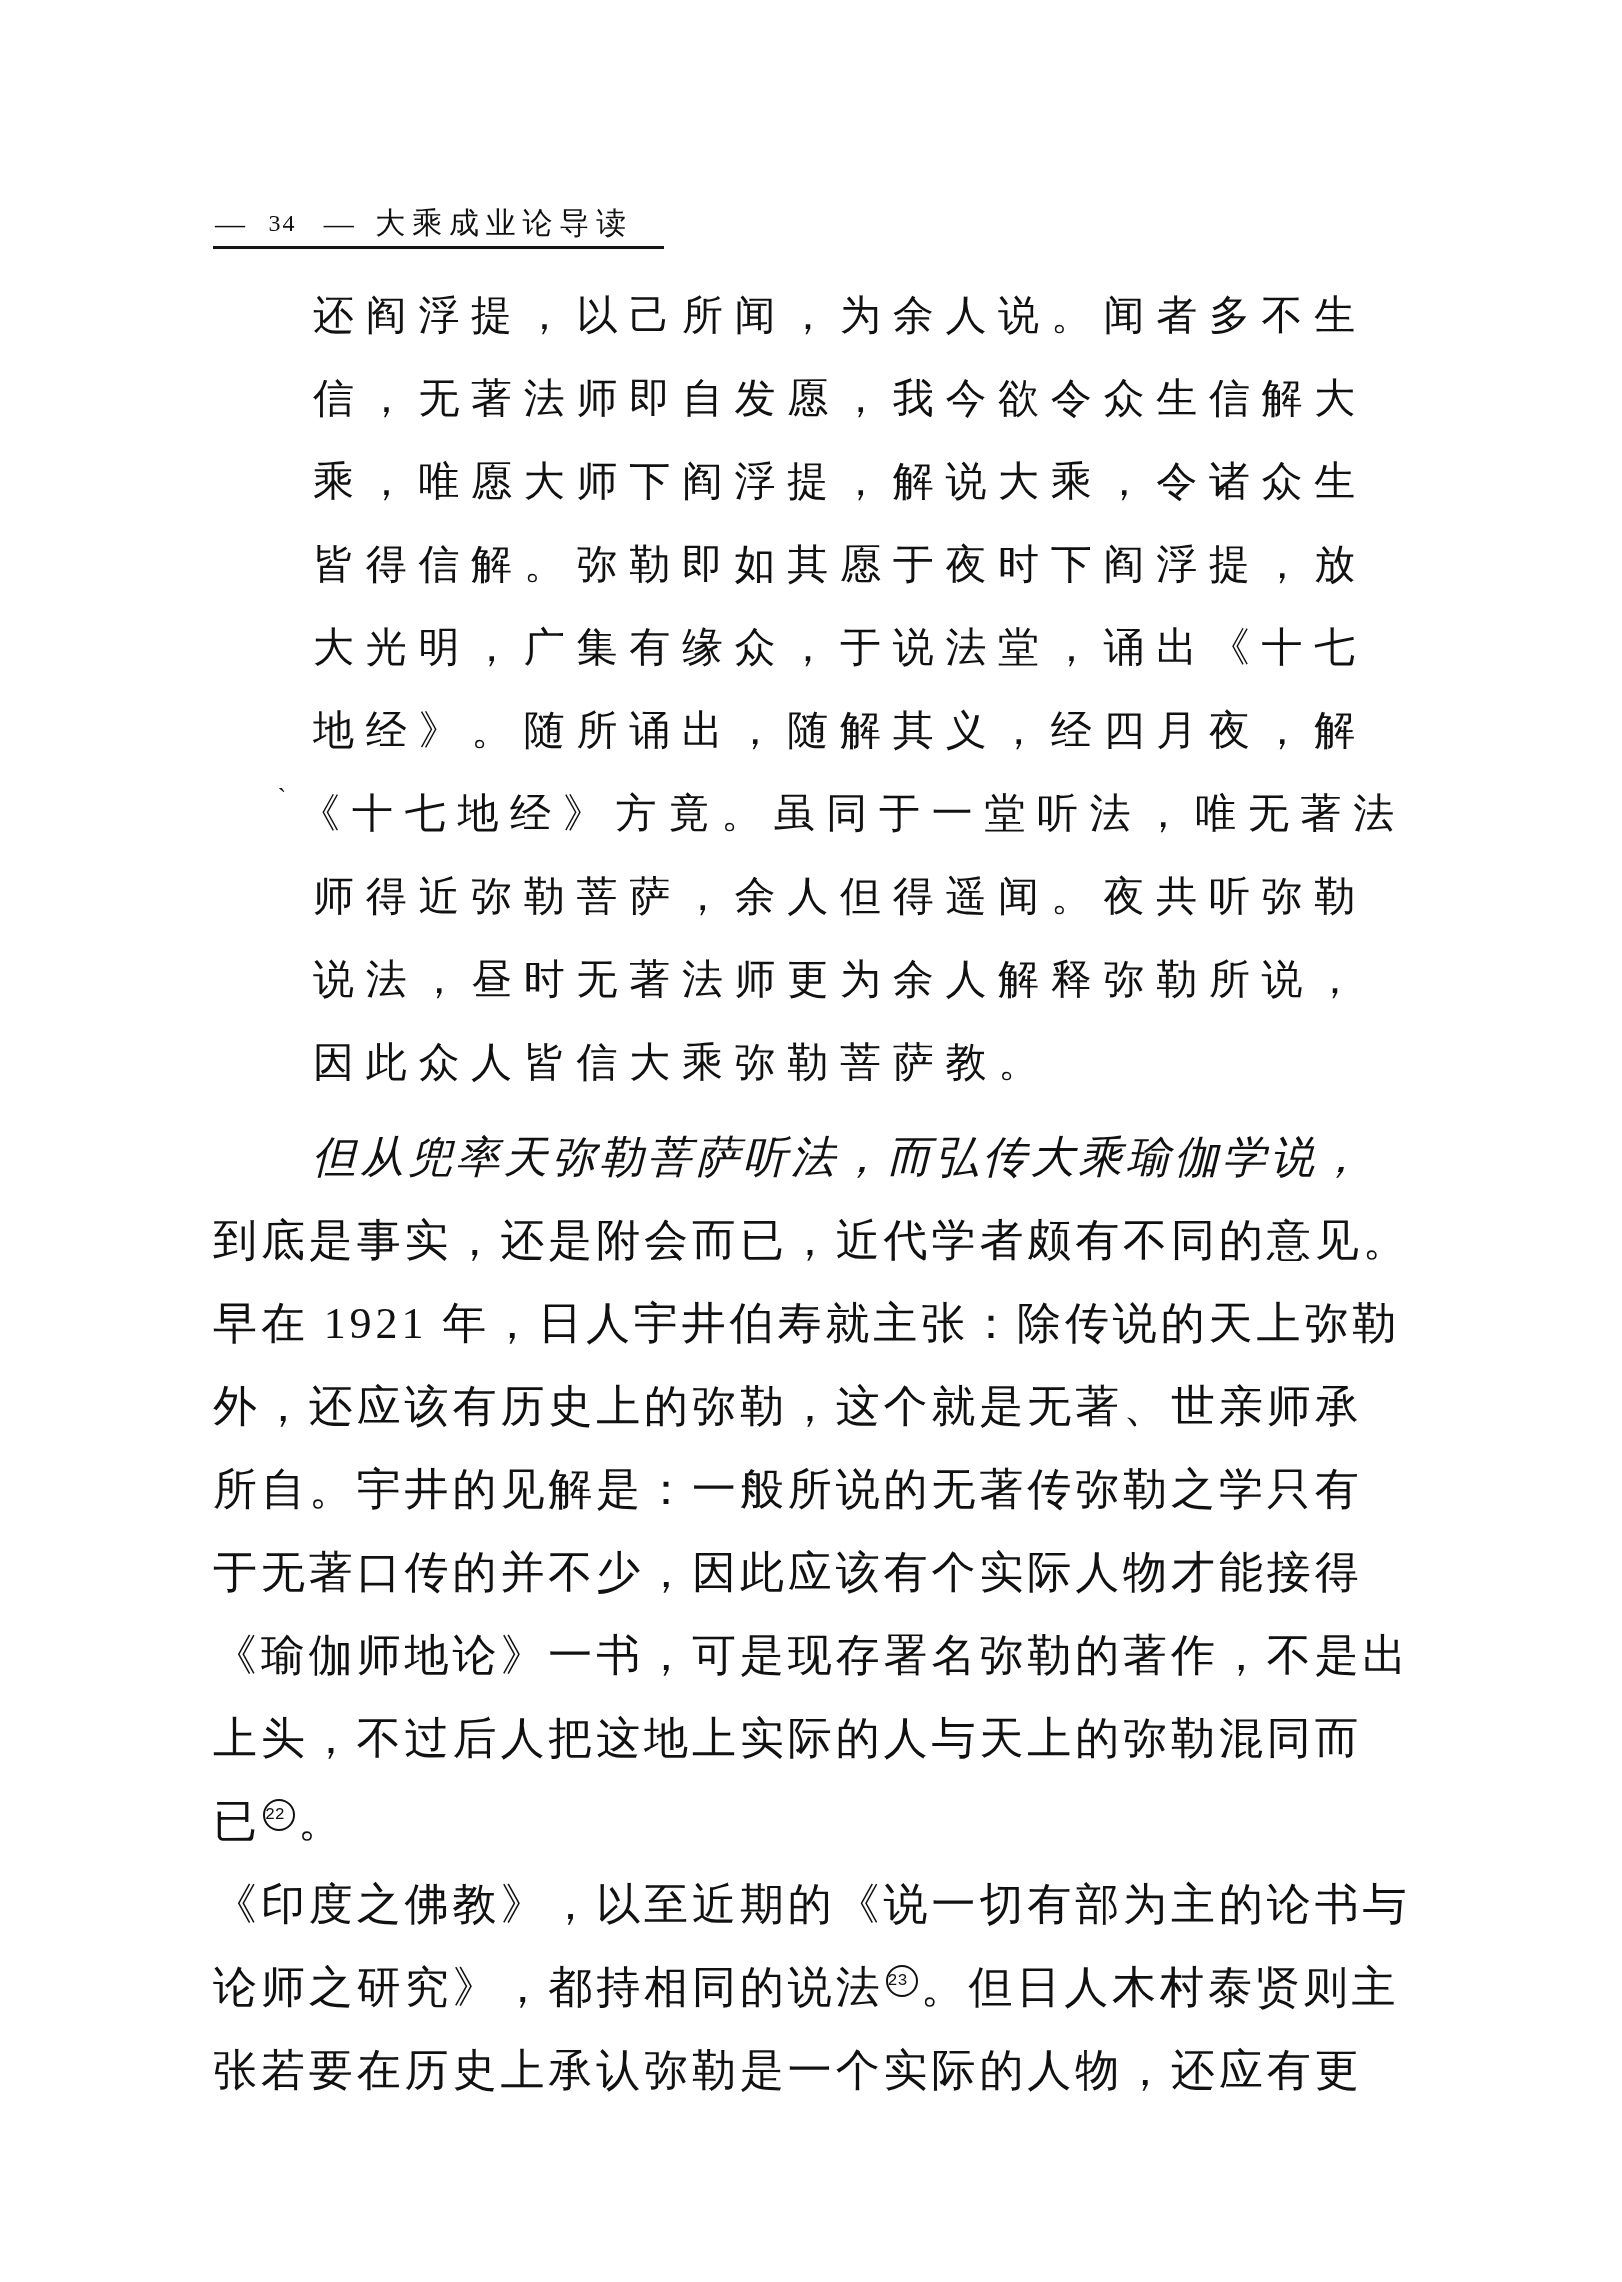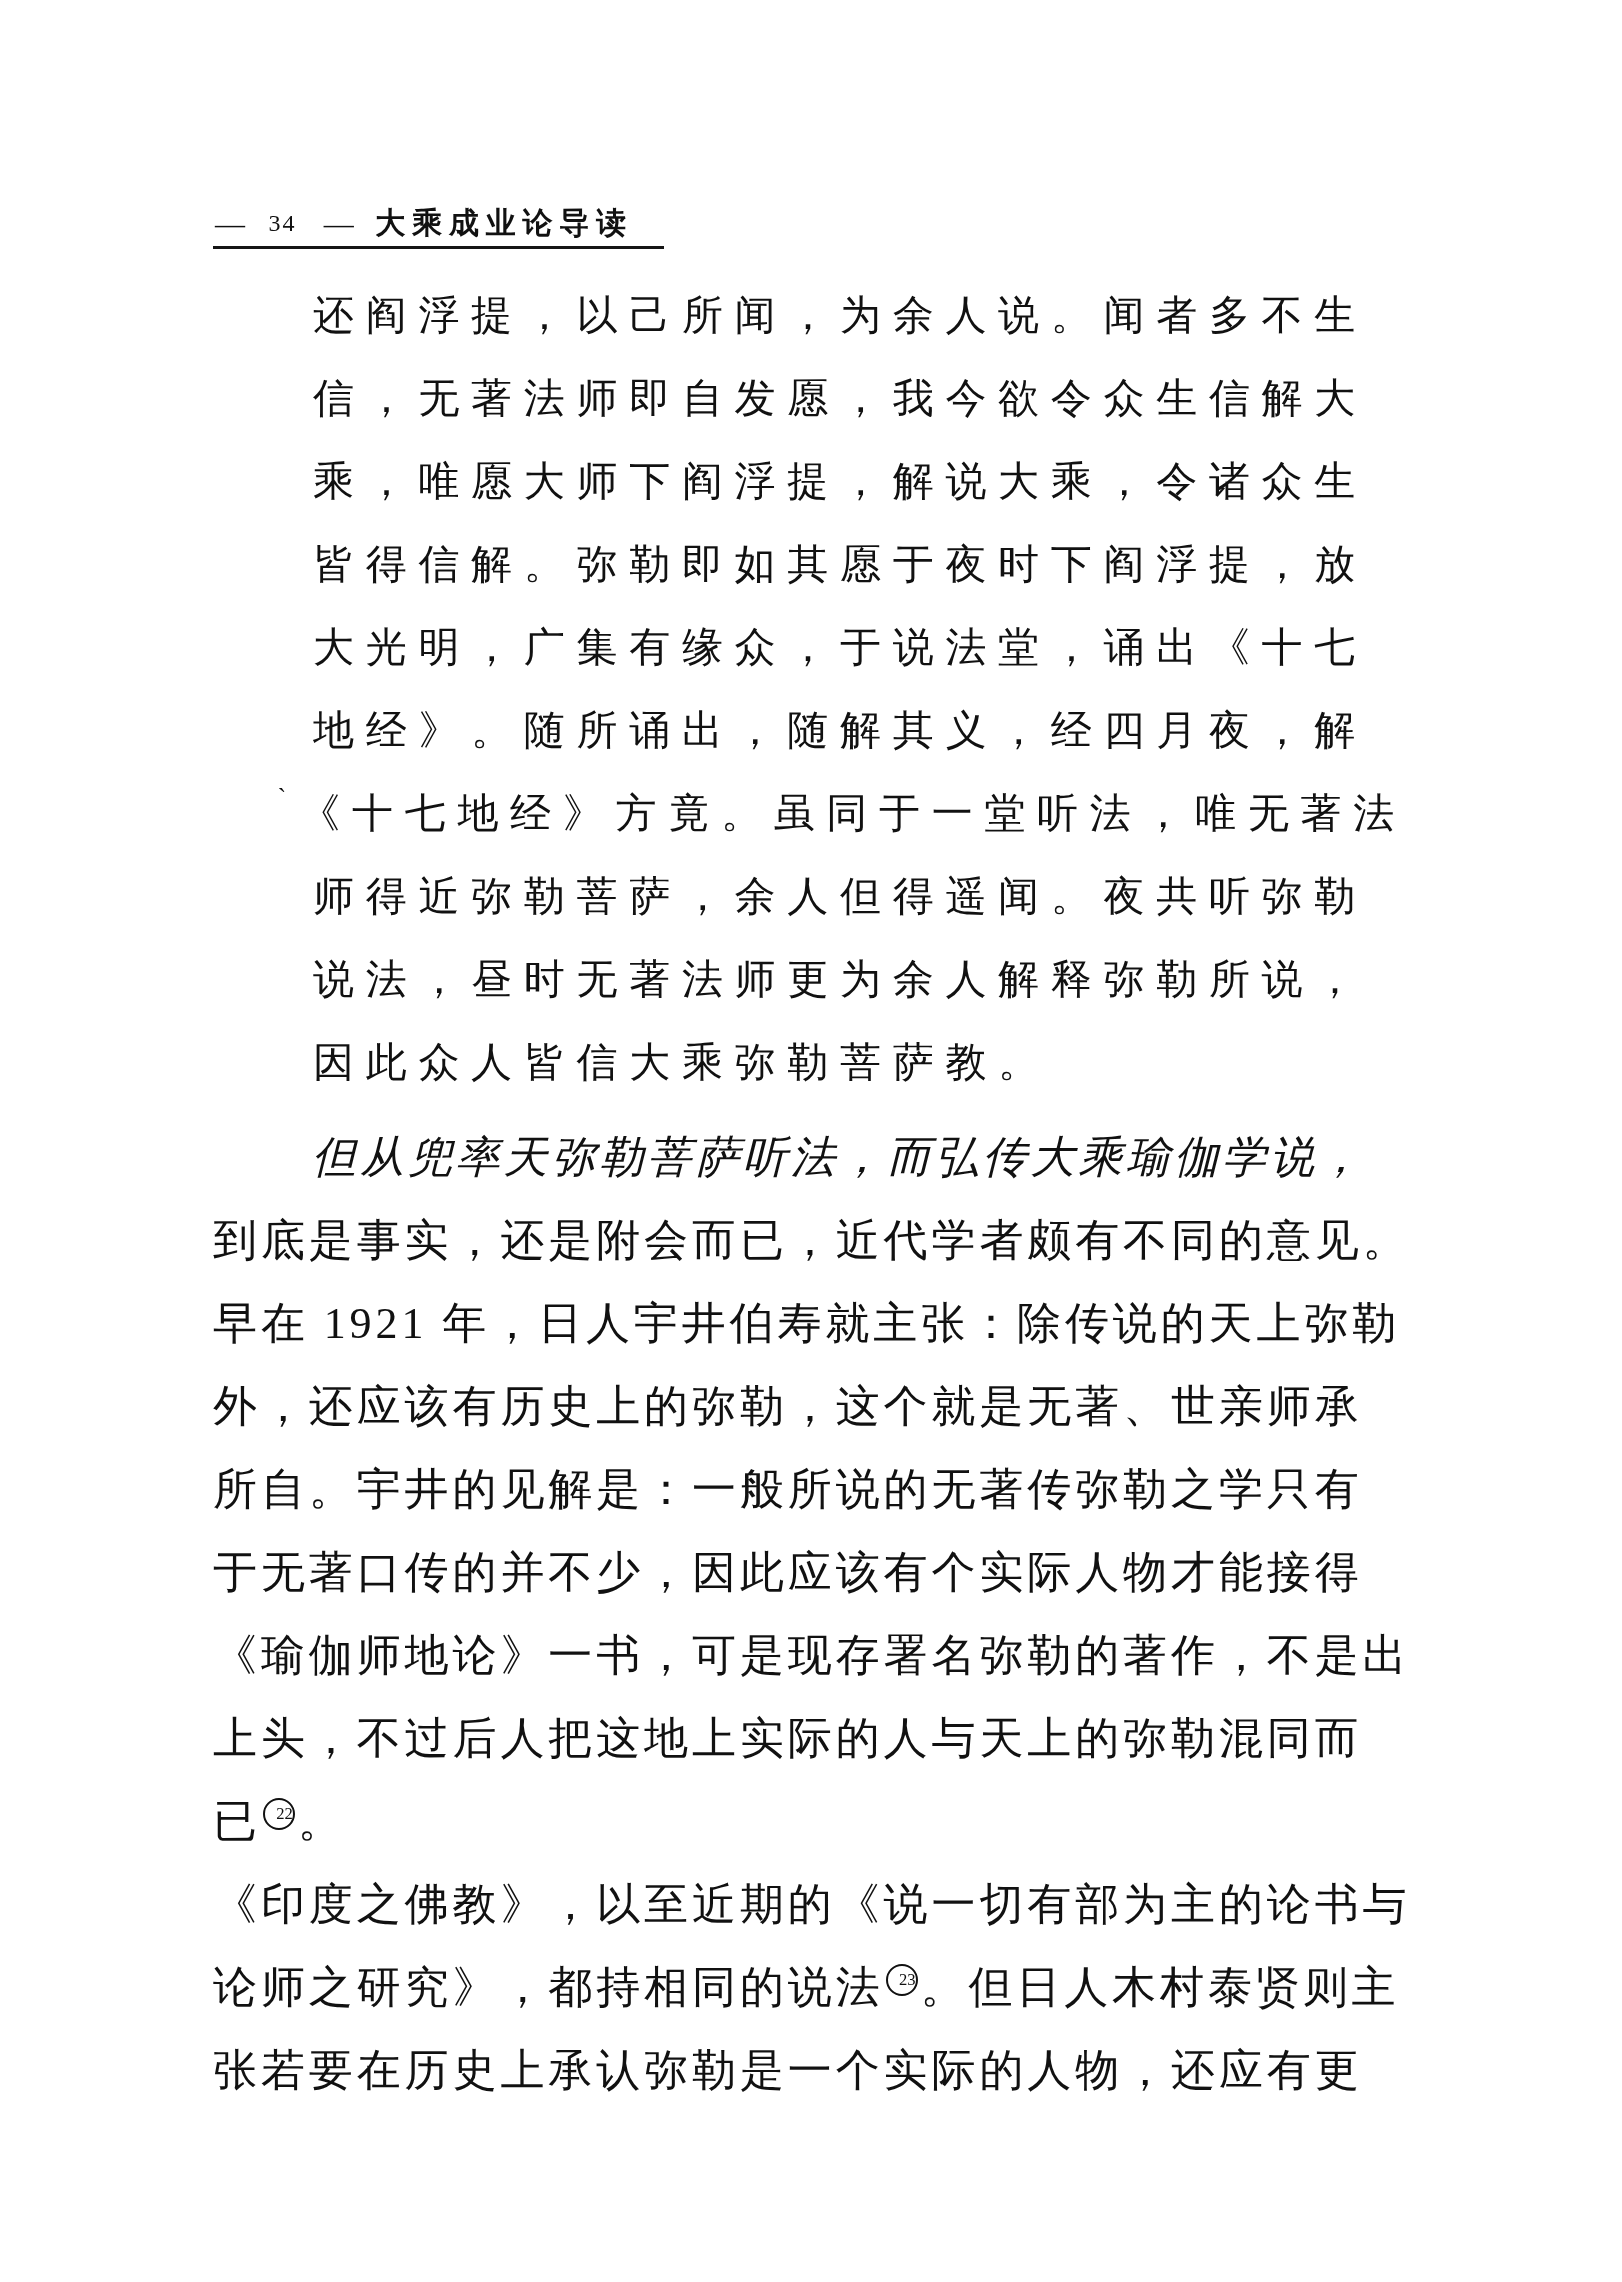--- a/index.html
+++ b/index.html
@@ -28,21 +28,21 @@
   }
   .running-header .dash { margin: 0 9.8px 0 0; }
   .running-header .pagenum {
     margin: 0 13.7px;
     font-size: 24px;
     letter-spacing: 2px;
   }
   .running-header .dash2 { margin: 0 21.5px 0 13.7px; }
   .running-header .booktitle {
     letter-spacing: 6.8px;
-    font-weight: 700;
+    font-weight: 400;
   }
   .header-rule {
     position: absolute;
     top: 246px;
     left: 213px;
     width: 451px;
     height: 2.9px;
     background: #151515;
   }
   
@@ -88,24 +88,24 @@
     display: inline-block;
     box-sizing: border-box;
     width: 32px;
     height: 32px;
     line-height: 28px;
     border: 2px solid #111;
     border-radius: 50%;
     font-size: 16.6px;
     letter-spacing: 0;
     text-indent: 0;
-    text-align: right;
+    text-align: left;
     vertical-align: 16.6px;
     margin: 0 2.9px 0 2px;
-    font-family: Liberation Serif, serif;
+    font-family: Liberation Mono, monospace;
   }
 </style>
 </head>
 <body>
 
 <div class="page">
 
   <div class="running-header">
     <span class="dash">—</span>
     <span class="pagenum">34</span>

